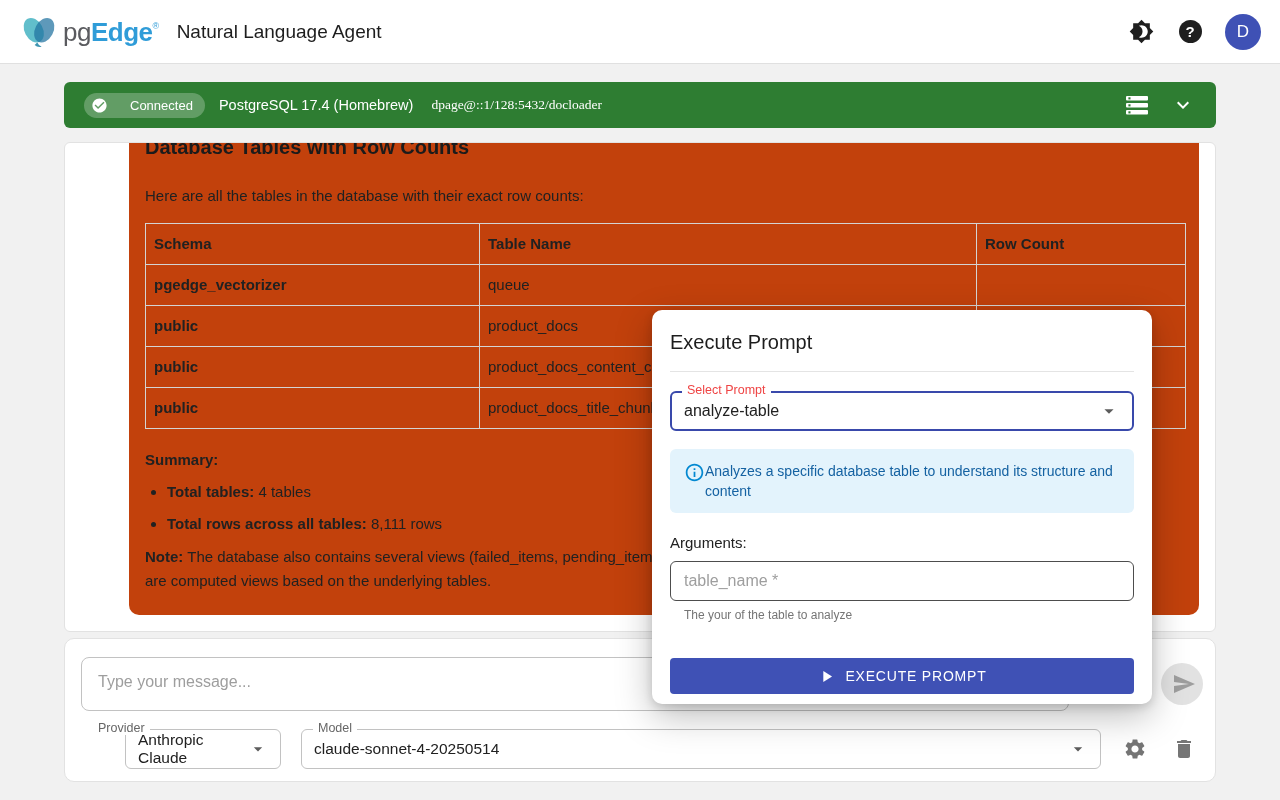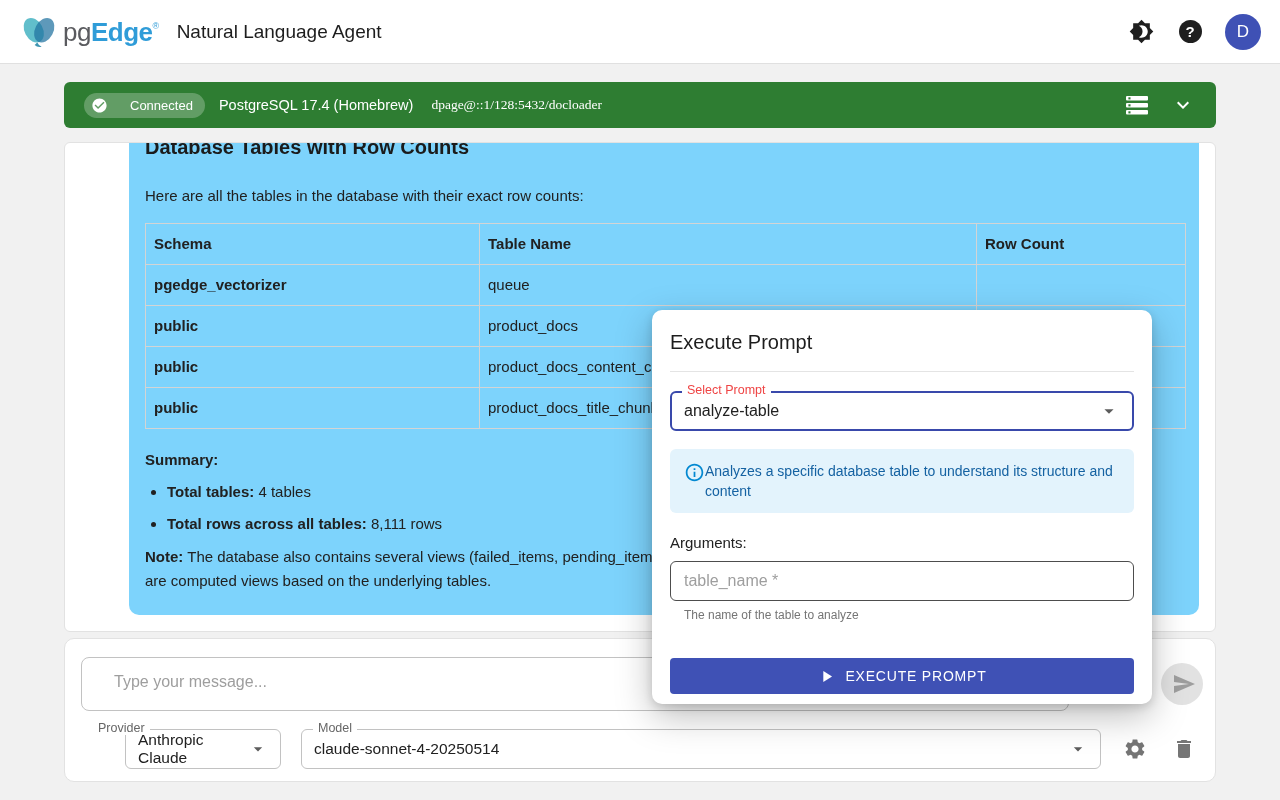--- a/index.html
+++ b/index.html
@@ -46,21 +46,21 @@
   .dsn { margin-left:18px; font-family:Liberation Serif, serif; font-size:13.5px; font-weight:500; }
   .connbar-right { margin-left:auto; display:flex; align-items:center; gap:20px; }
   .connbar-right .icon-btn { width:26px; height:26px; }
   
   .chatcard {
     position:absolute; left:64px; top:142px; width:1152px; height:490px;
     background:#ffffff; border:1px solid #e2e2e2; border-radius:6px; overflow:hidden;
   }
   .bubble {
     position:absolute; left:64px; right:16px; top:-26px; height:498px;
-    background:#7dd3fc; border-radius:10px; padding:16px;
+    background:#c2410c; border-radius:10px; padding:16px;
   }
   .msg-heading { font-size:20px; font-weight:700; line-height:28px; color:#1b1b1b; }
   .msg-intro { font-size:15px; line-height:22px; margin-top:24px; }
   table.results { border-collapse:collapse; margin-top:16px; width:100%; font-size:15px; table-layout:fixed; }
   .results th, .results td { border:1px solid #d4d4d4; text-align:left; padding:9px 8px; line-height:22px;
                              overflow:hidden; white-space:nowrap; }
   .results th { font-weight:700; }
   .results td.schema { font-weight:700; }
   .msg-summary { font-weight:700; font-size:15px; margin-top:20px; line-height:22px; }
   .msg-bullets { margin-top:10px; padding-left:22px; font-size:15px; }
@@ -107,21 +107,21 @@
     color:#fff; font-size:14px; font-weight:500; letter-spacing:0.8px;
     display:flex; align-items:center; justify-content:center; gap:9px; cursor:pointer; font-family:inherit;
   }
   
   .composer {
     position:absolute; left:64px; top:638px; width:1152px; height:144px;
     background:#fff; border:1px solid #e2e2e2; border-radius:10px;
   }
   .msg-input {
     position:absolute; left:16px; top:18px; width:988px; height:54px;
-    border:1px solid #c2c2c2; border-radius:8px; padding:15px 32px;
+    border:1px solid #c2c2c2; border-radius:8px; padding:15px 16px;
     font-size:16px; font-family:inherit; resize:none; color:#212121; background:#fff; outline:none;
   }
   .msg-input::placeholder { color:#9e9e9e; }
   .composer .icon-abs { position:absolute; width:28px; height:28px; display:flex; align-items:center; justify-content:center; cursor:pointer; }
   .send-btn {
     position:absolute; left:1096px; top:24px; width:42px; height:42px; border-radius:50%;
     background:#e2e2e2; display:flex; align-items:center; justify-content:center; cursor:pointer;
   }
   .prov-select { position:absolute; left:16px; top:90px; width:200px;padding-left:44px; }
   .model-select { position:absolute; left:236px; top:90px; width:800px; }
@@ -257,21 +257,21 @@
     <div class="alert">
       <span style="display:flex; margin-top:1px;">
         <svg width="21" height="21" viewBox="0 0 24 24" fill="#0288d1">
           <path d="M11 7h2v2h-2zm0 4h2v6h-2zm1-9C6.48 2 2 6.48 2 12s4.48 10 10 10 10-4.48 10-10S17.52 2 12 2zm0 18c-4.41 0-8-3.59-8-8s3.59-8 8-8 8 3.59 8 8-3.59 8-8 8z"></path>
         </svg>
       </span>
       <span class="alert-text">Analyzes a specific database table to understand its structure and content</span>
     </div>
     <div class="args-label">Arguments:</div>
     <input class="text-input" type="text" placeholder="table_name *" style="">
-    <div class="helper">The name of the table to analyze</div>
+    <div class="helper">The your of the table to analyze</div>
     <button class="exec-btn">
       <span style="display:flex;">
         <svg width="19" height="19" viewBox="0 0 24 24" fill="#ffffff">
             <path d="M8 5v14l11-7z"></path>
           </svg>
       </span>
       <span>EXECUTE PROMPT</span>
     </button>
   </div>
 

